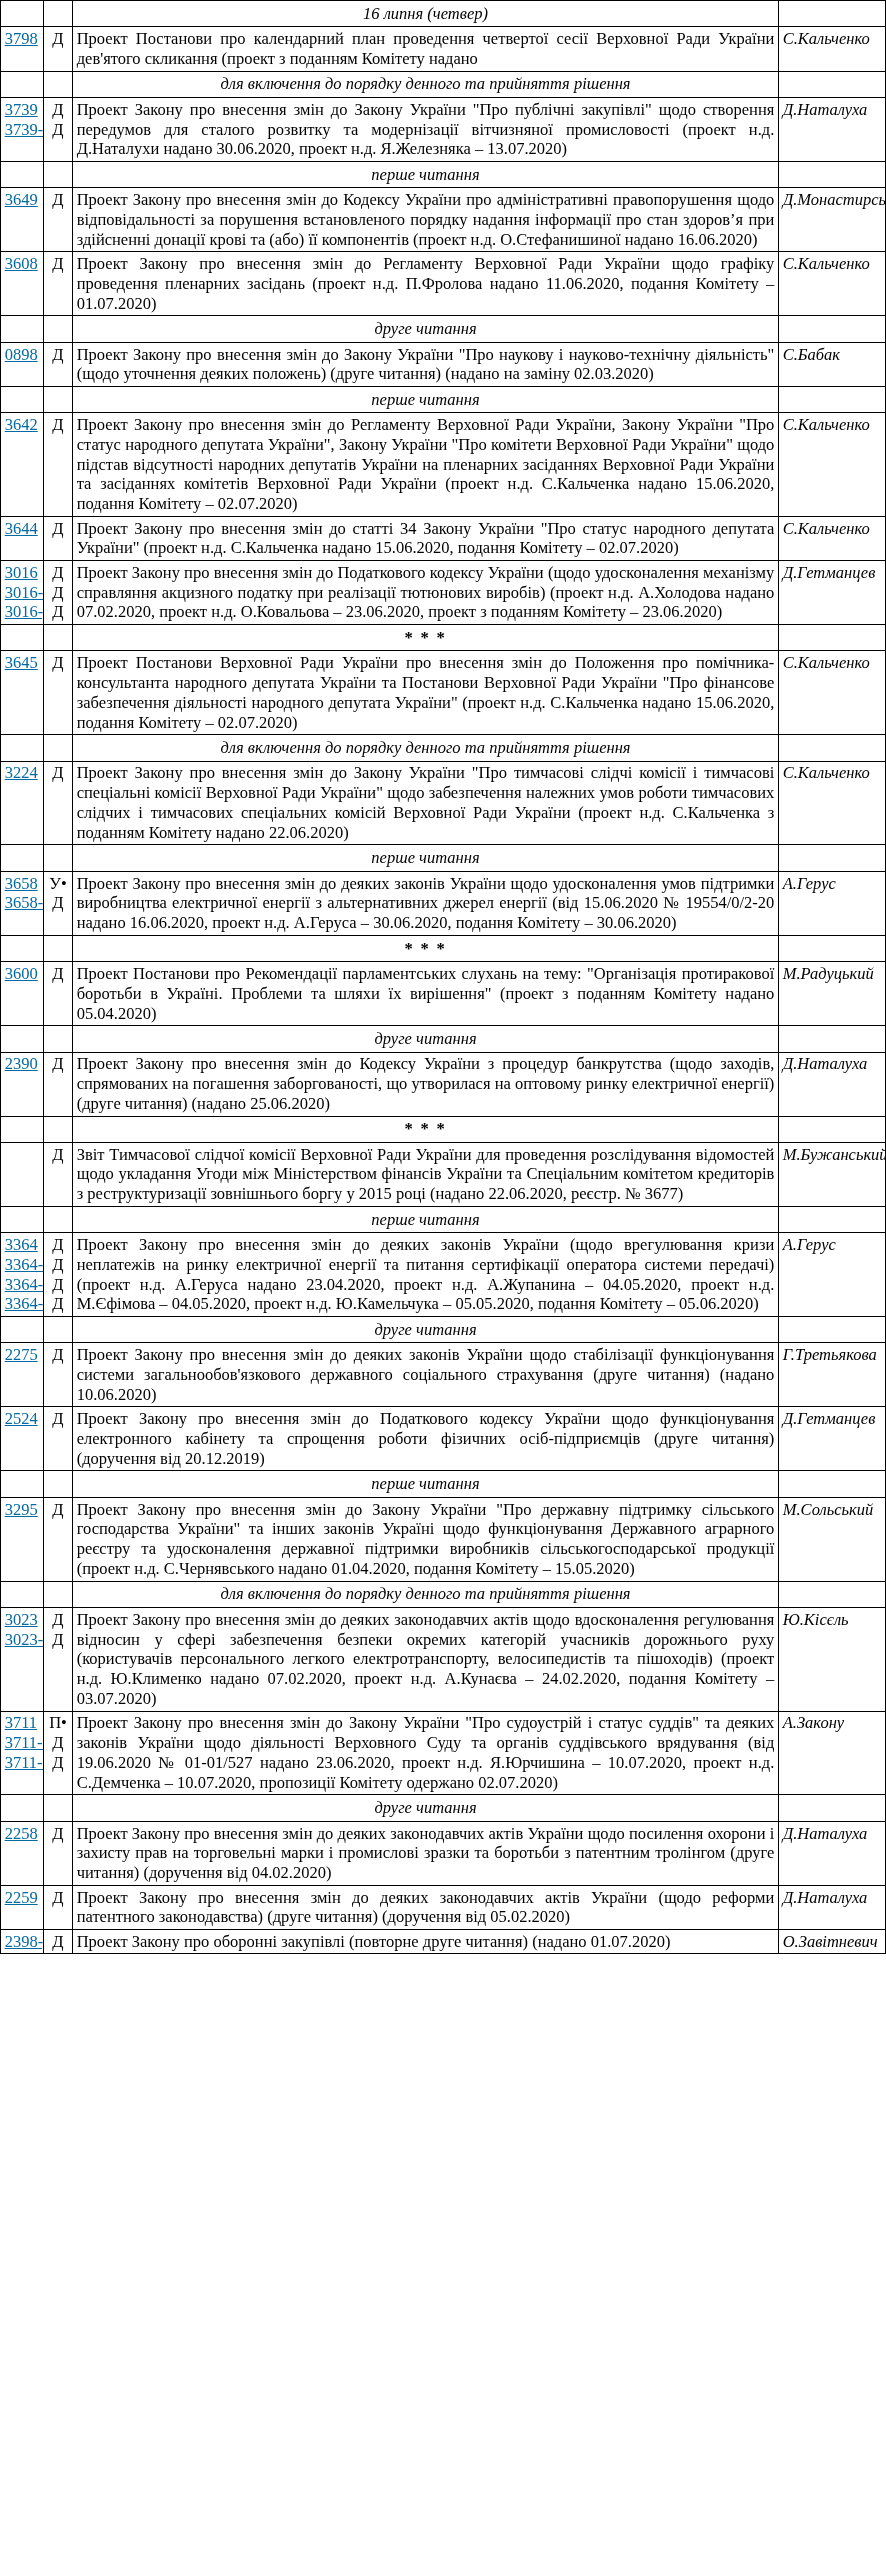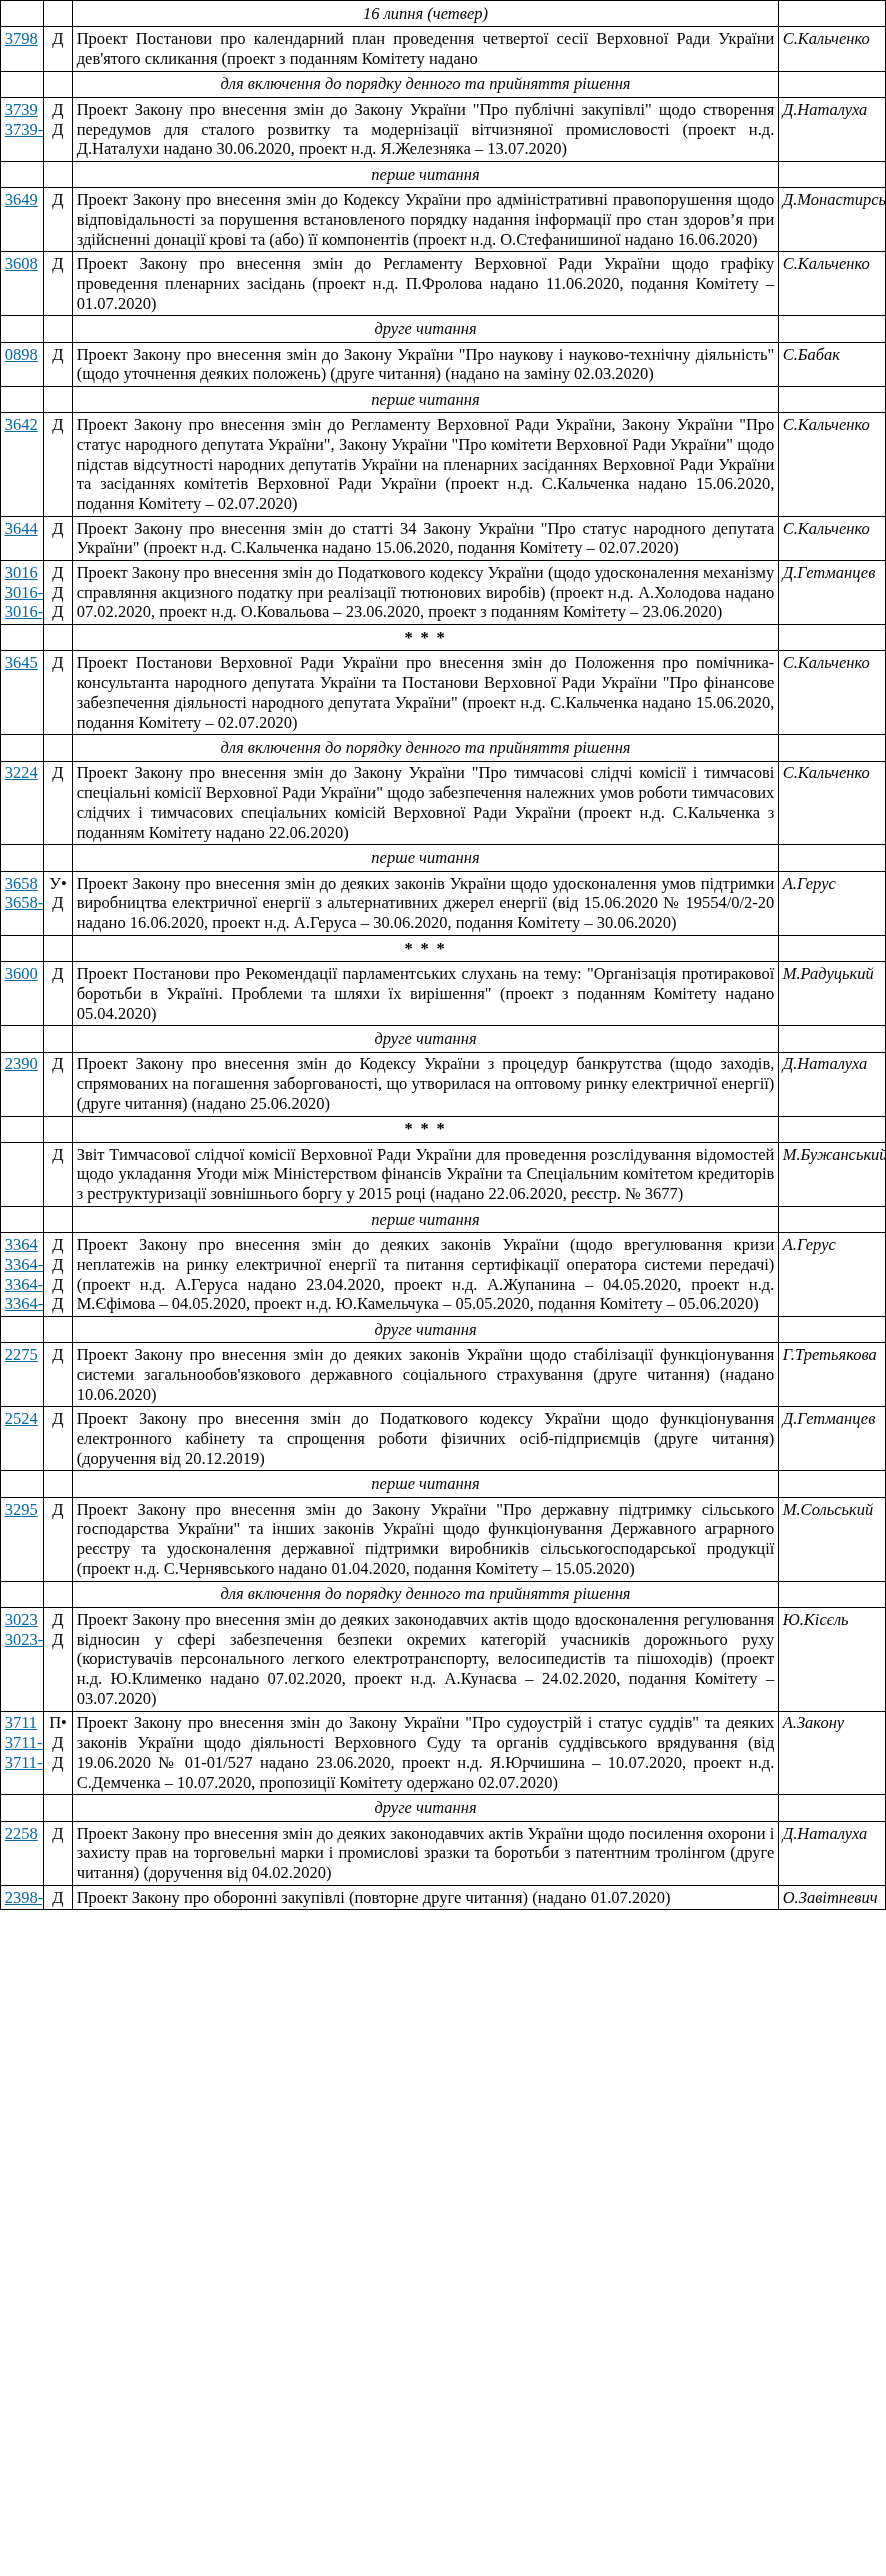--- a/index.html
+++ b/index.html
@@ -384,20 +384,30 @@
             <a href="#">2258</a>
           </td>
           <td class="cell-mark">
             <div>Д</div>
           </td>
           <td class="cell-text">Проект Закону про внесення змін до деяких законодавчих актів України щодо посилення охорони і захисту прав на торговельні марки і промислові зразки та боротьби з патентним тролінгом (друге читання) (доручення від 04.02.2020)</td>
           <td class="cell-auth">Д.Наталуха</td>
         </tr>
         <tr class="bill-row">
           <td class="cell-num">
+            <a href="#">2259</a>
+          </td>
+          <td class="cell-mark">
+            <div>Д</div>
+          </td>
+          <td class="cell-text">Проект Закону про внесення змін до деяких законодавчих актів України (щодо реформи патентного законодавства) (друге читання) (доручення від 05.02.2020)</td>
+          <td class="cell-auth">Д.Наталуха</td>
+        </tr>
+        <tr class="bill-row">
+          <td class="cell-num">
             <a href="#">2398-д</a>
           </td>
           <td class="cell-mark">
             <div>Д</div>
           </td>
           <td class="cell-text">Проект Закону про оборонні закупівлі (повторне друге читання) (надано 01.07.2020)</td>
           <td class="cell-auth">О.Завітневич</td>
         </tr>
       </tbody>
   </table>

